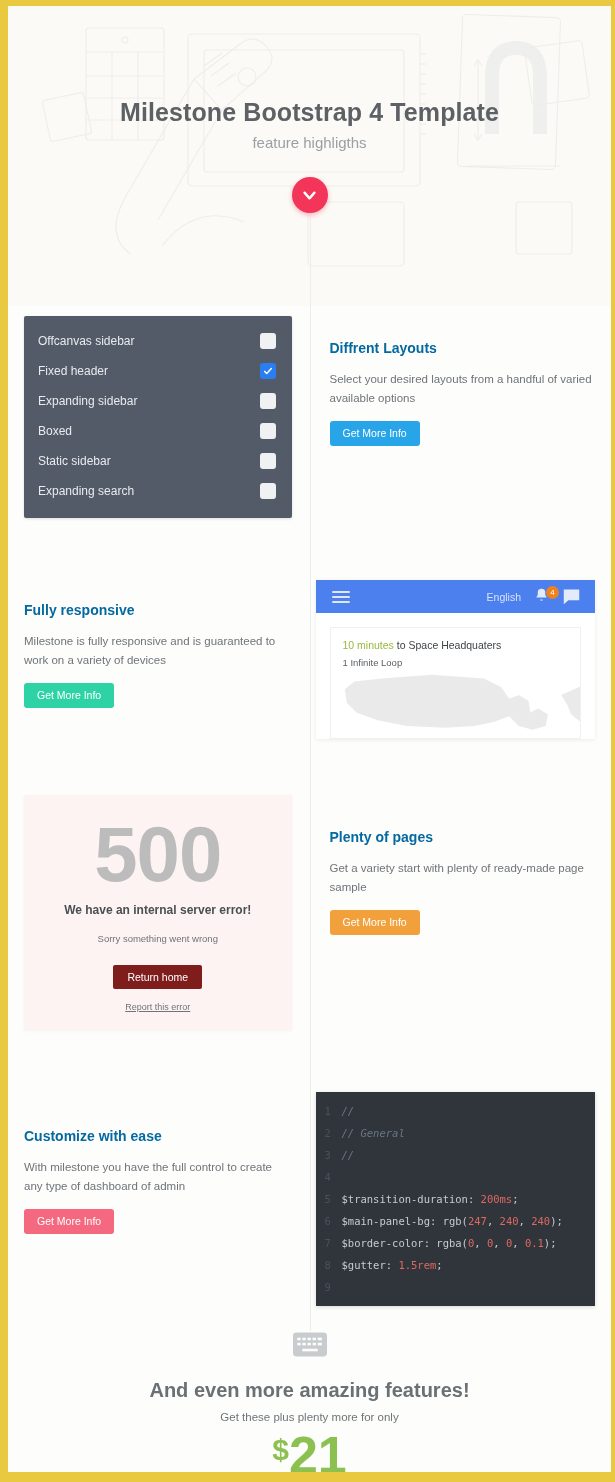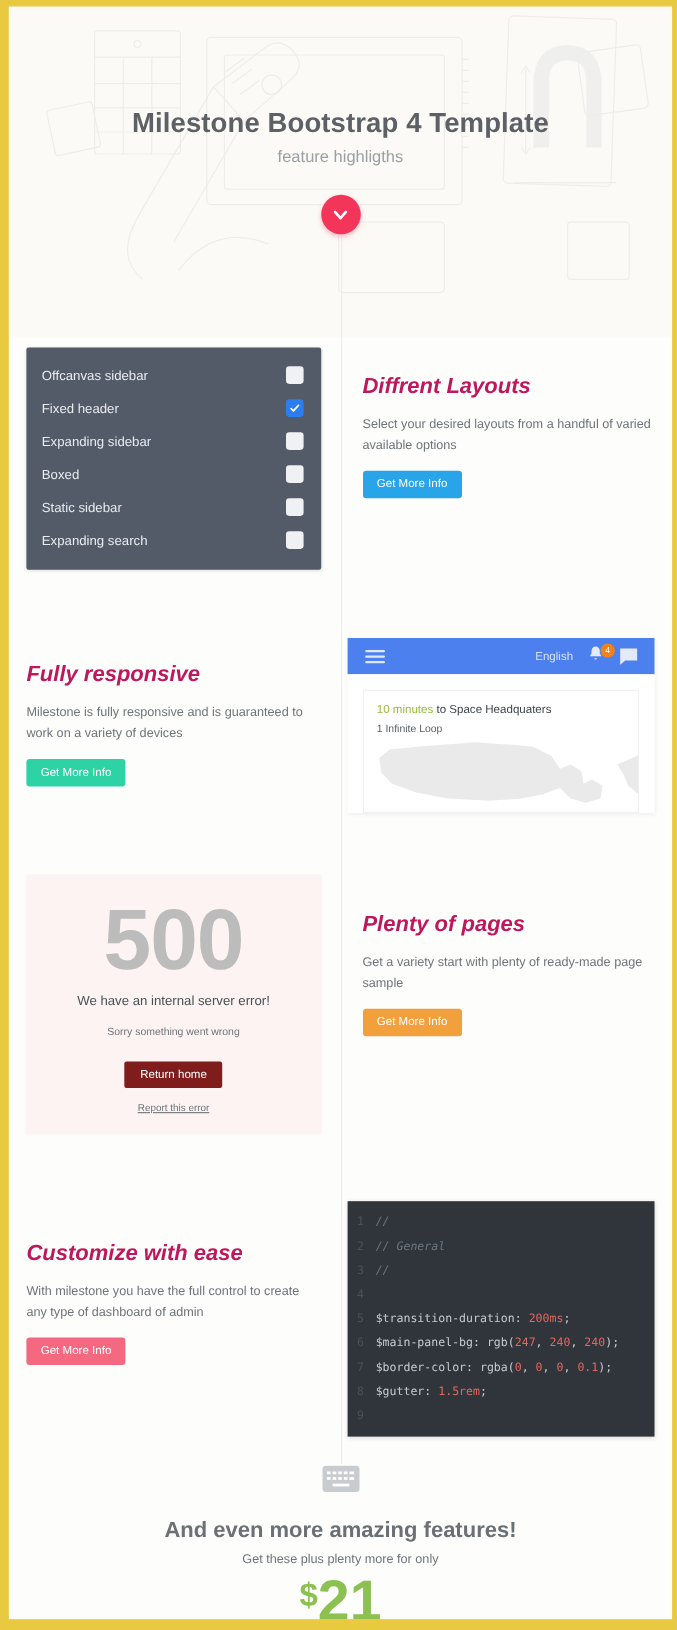--- a/index.html
+++ b/index.html
@@ -53,23 +53,22 @@
   
   .section {
     position: relative; z-index: 2;
     display: flex; align-items: flex-start;
     padding: 0 16px;
   }
   .col { width: 50%; }
   .col-left { padding-right: 18px; }
   .col-right { padding-left: 20px; }
   .blurb-title {
-    font-size: 20px; font-weight: bold; color: #be185d;
+    font-size: 14px; font-weight: bold; color: #0369a1;
     margin-bottom: 14px;
-    font-style: italic;
   }
   .blurb-text { font-size: 11.5px; color: #6f7479; line-height: 1.65; }
   .btn {
     display: inline-block; margin-top: 13px;
     padding: 6px 13px 7px; border-radius: 3px;
     font-size: 10.5px; color: #fff; border: none; cursor: pointer;
     font-family: "Liberation Sans", sans-serif;
   }
   .btn-blue  { background: #28a4e8; }
   .btn-green { background: #2ed3a5; }
@@ -129,21 +128,21 @@
 
   
   .err-card {
     background: #fdf3f3; text-align: center;
     padding: 22px 0 18px; box-shadow: 0 1px 3px rgba(0,0,0,.05);
   }
   .err-500 {
     font-size: 78px; font-weight: bold; color: #bcbcbc;
     line-height: .95; letter-spacing: -1px;
   }
-  .err-h { font-size: 12px; font-weight: normal; color: #4a4f53; margin-top: 12px; }
+  .err-h { font-size: 12px; font-weight: bold; color: #4a4f53; margin-top: 12px; }
   .err-p { font-size: 9.5px; color: #6f7479; margin-top: 16px; }
   .err-btn {
     display: inline-block; margin-top: 21px; padding: 6px 14px;
     background: #7f1d1d; color: #fff; font-size: 10.5px; border: none;
     border-radius: 2px; cursor: pointer; font-family: "Liberation Sans", sans-serif;
   }
   .err-link { display: block; font-size: 9px; color: #6f7479; margin-top: 13px; }
 
   
   .code {

